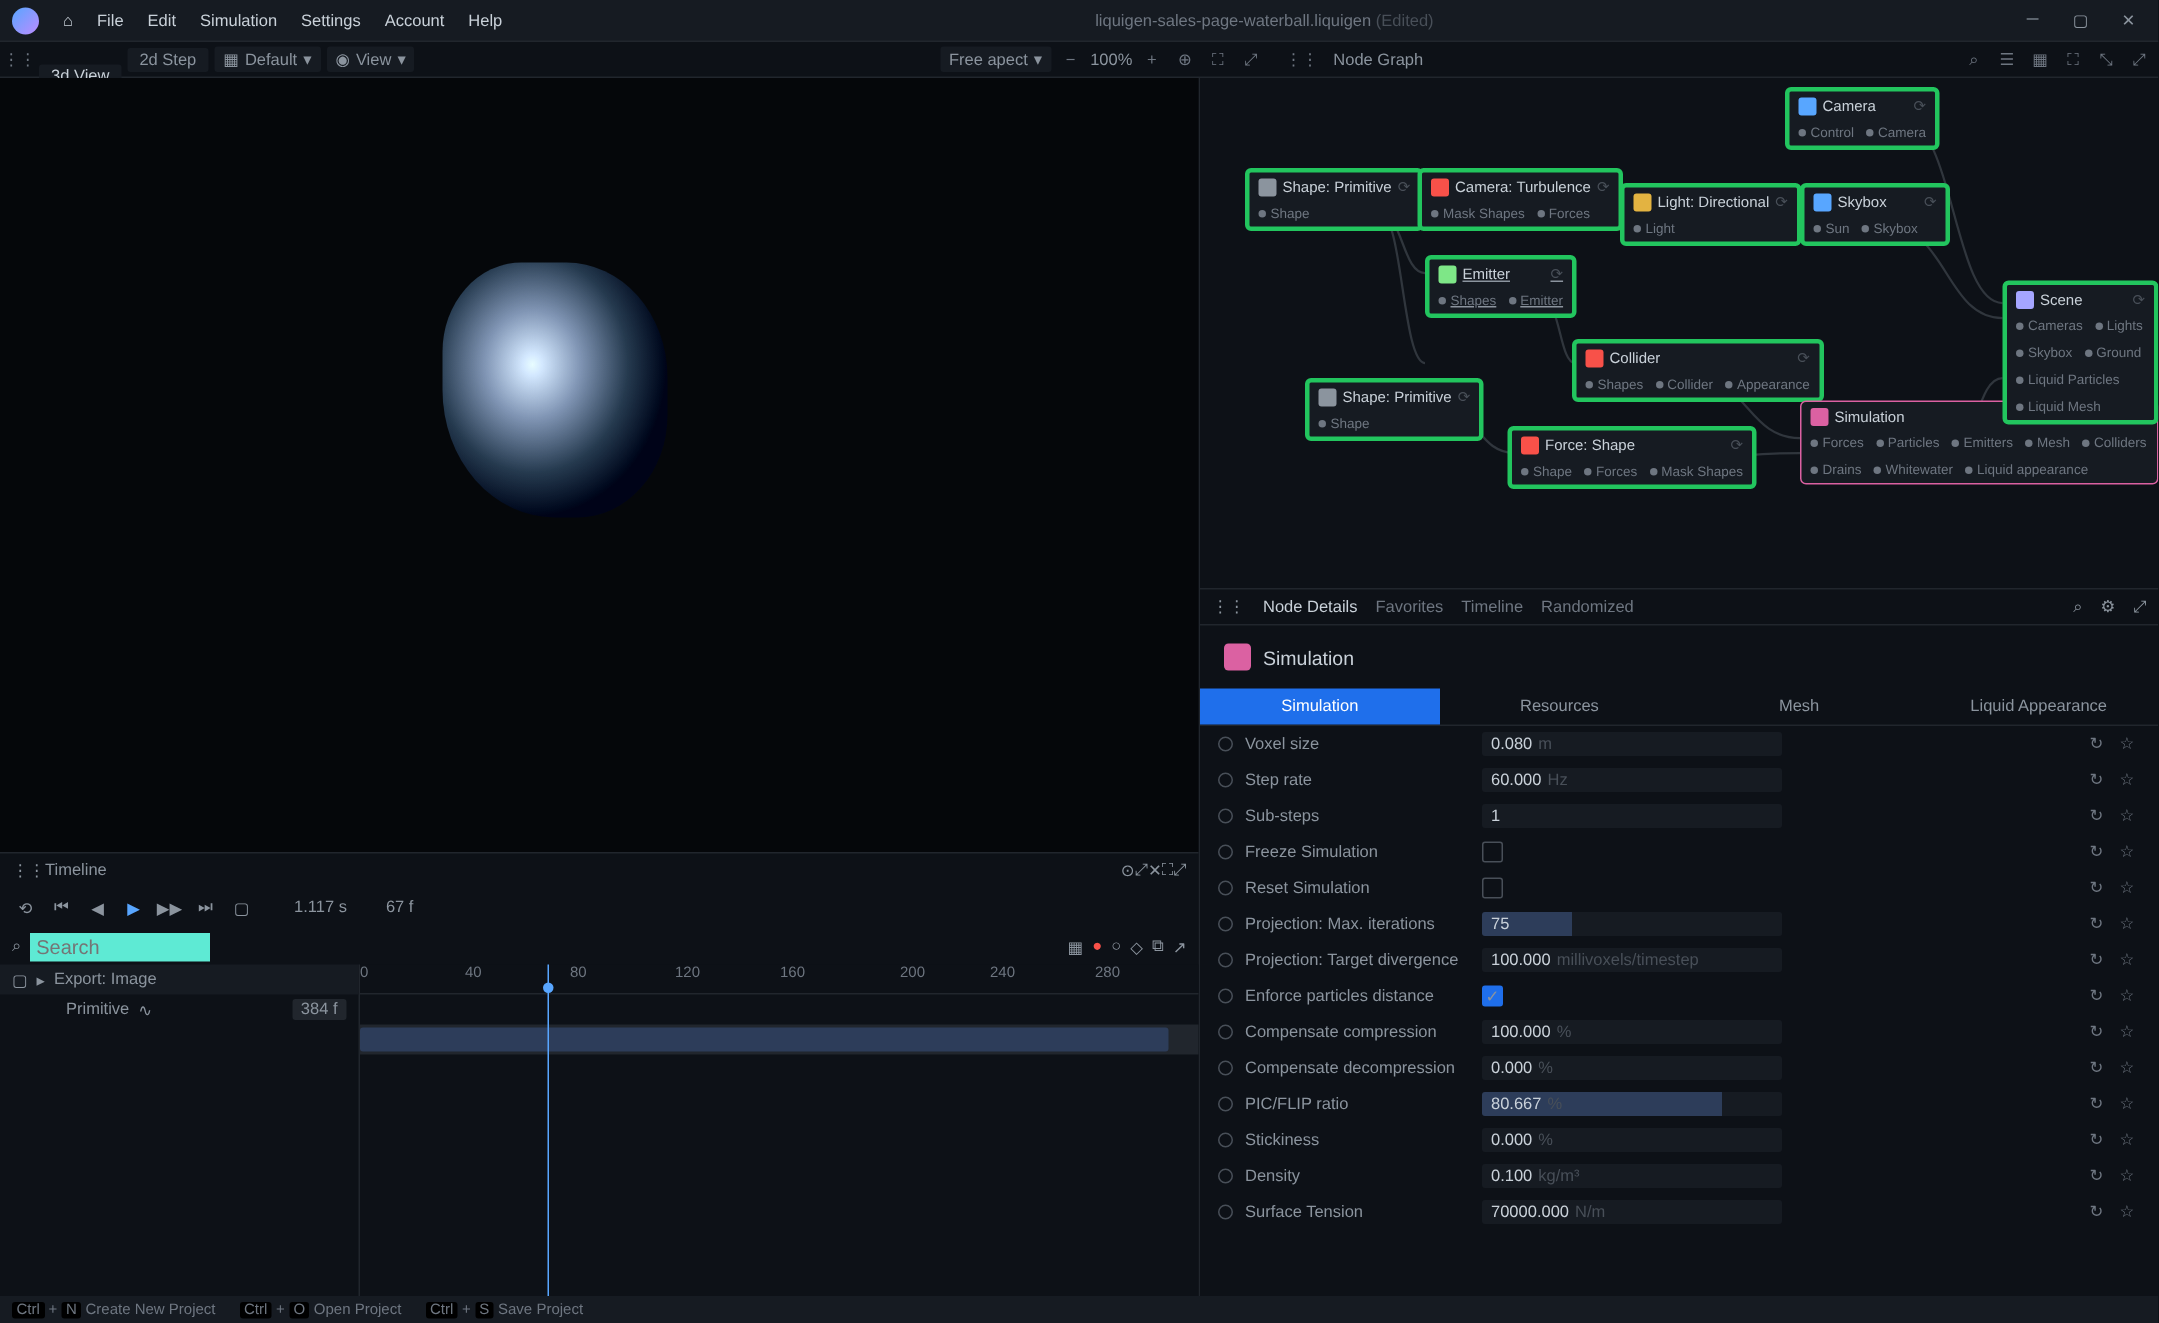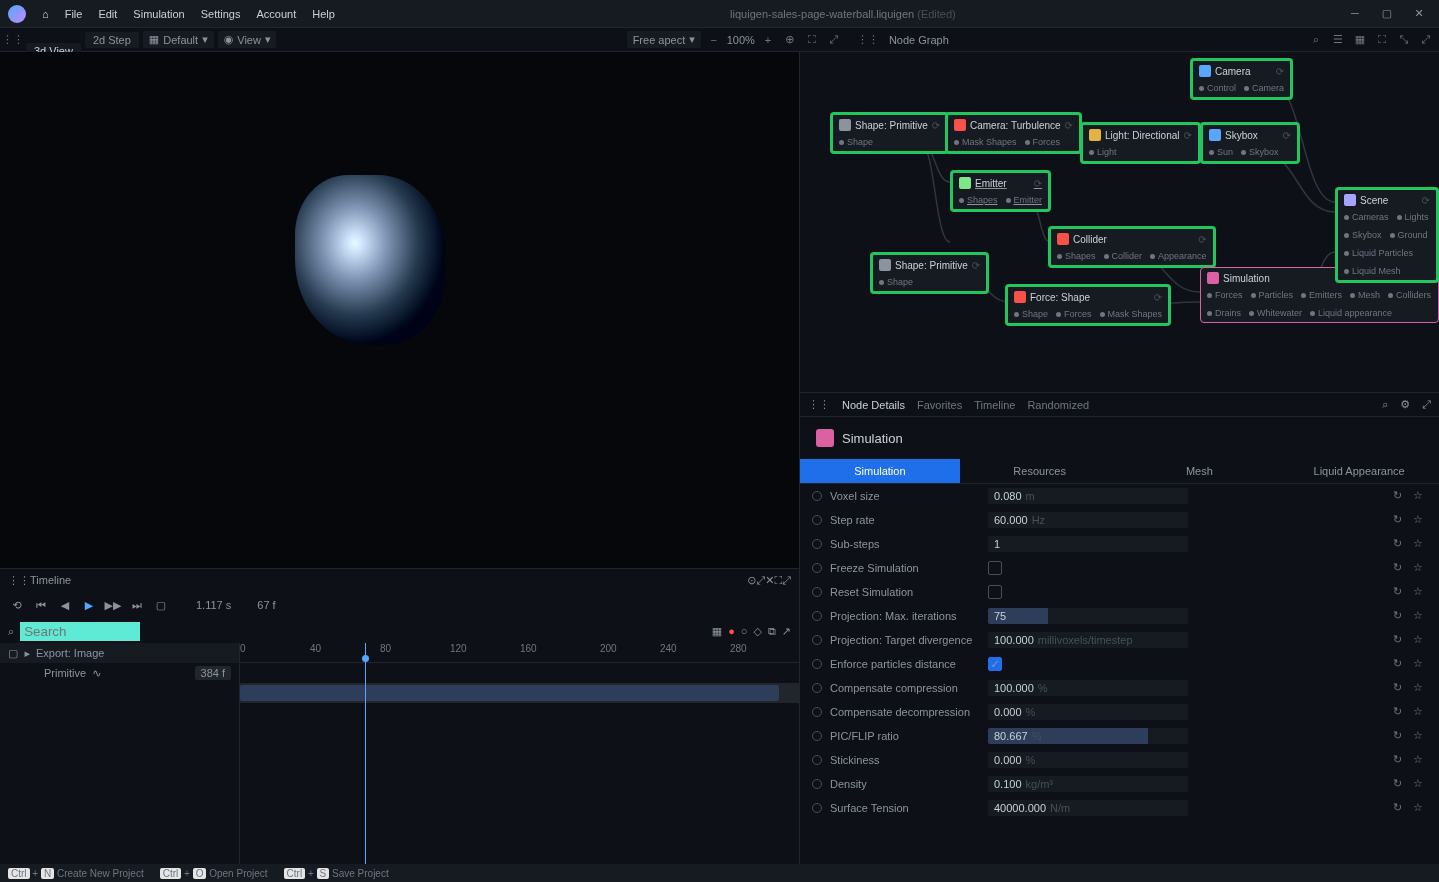--- a/index.html
+++ b/index.html
@@ -75,21 +75,21 @@
 .prop-row .radio { width: 10px; height: 10px; border: 1px solid #484f58; border-radius: 50%; }
 .prop-row .label { width: 150px; color: #8b949e; }
 .prop-row .value-field { flex: 1; max-width: 200px; background: #161b22; padding: 2px 6px; border-radius: 2px; color: #c9d1d9; display: flex; align-items: center; gap: 4px; }
 .prop-row .value-field .unit { color: #484f58; }
 .prop-row .checkbox { width: 14px; height: 14px; border: 1px solid #484f58; border-radius: 2px; display: flex; align-items: center; justify-content: center; }
 .prop-row .checkbox.checked { background: #1f6feb; border-color: #1f6feb; }
 .prop-row .actions { display: flex; gap: 6px; margin-left: auto; }
 .prop-row .action-icon { width: 14px; height: 14px; cursor: pointer; color: #6e7681; }
 
 .statusbar { height: 18px; background: #161b22; display: flex; align-items: center; padding: 0 8px; gap: 16px; font-size: 10px; color: #6e7681; }
-.statusbar .kbd { background: #e5e5e5; padding: 0 3px; border-radius: 2px; }
+.statusbar .kbd { background: #000000; padding: 0 3px; border-radius: 2px; }
 
 svg.conn { position: absolute; top: 0; left: 0; width: 100%; height: 100%; pointer-events: none; }
 svg.conn path { stroke: #30363d; stroke-width: 1.5; fill: none; }
 </style>
 </head>
 <body>
 
 <div class="menubar">
   <div class="logo"></div>
   <div class="home-icon">⌂</div>
@@ -627,21 +627,21 @@
             </div>
             <div class="actions">
               <span class="action-icon">↻</span>
               <span class="action-icon">☆</span>
             </div>
           </div>
           <div class="prop-row">
             <div class="radio"></div>
             <div class="label">Surface Tension</div>
             <div class="value-field">
-              <span>40000.000</span>
+              <span>70000.000</span>
               <span class="unit">N/m</span>
             </div>
             <div class="actions">
               <span class="action-icon">↻</span>
               <span class="action-icon">☆</span>
             </div>
           </div>
         </div>
     </div>
   </div>

